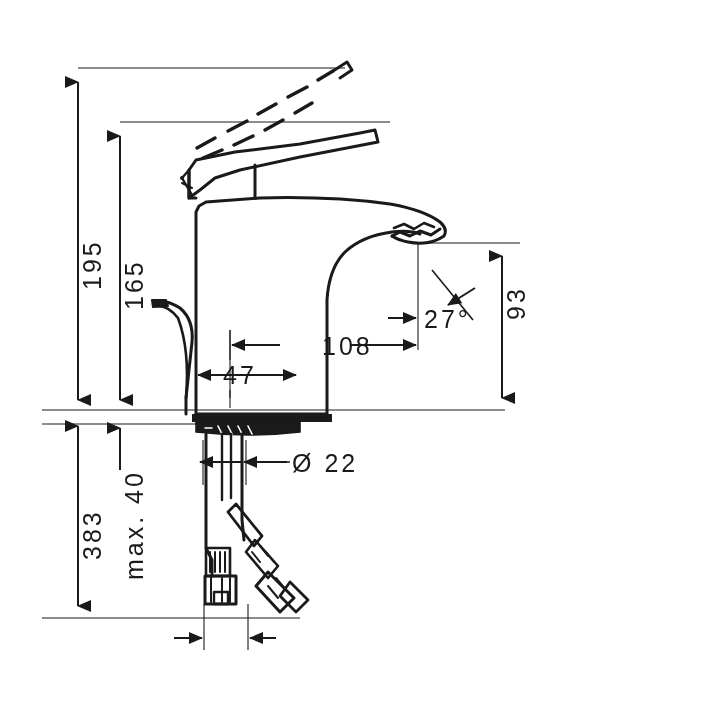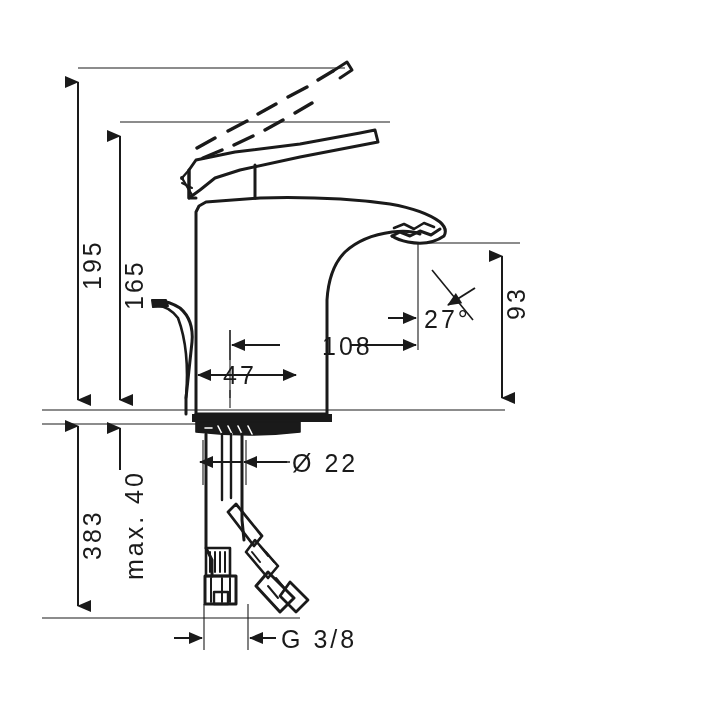--- a/index.html
+++ b/index.html
@@ -171,15 +171,14 @@
   <div class="dim-text vert" style="left:78px; top:290px;">195</div>
   <div class="dim-text vert" style="left:120px; top:310px;">165</div>
   <div class="dim-text vert" style="left:78px; top:560px;">383</div>
   <div class="dim-text vert" style="left:120px; top:580px;">max. 40</div>
 
   <div class="dim-text" style="left:207px; top:361px;margin-left:16px;">47</div>
   <div class="dim-text" style="left:302px; top:332px;margin-left:20px;">108</div>
   <div class="dim-text" style="left:424px; top:305px;">27°</div>
   <div class="dim-text vert" style="left:502px; top:320px;">93</div>
   <div class="dim-text" style="left:292px; top:449px;">Ø 22</div>
-  <div class="dim-text" style="left:281px; top:625px;">G 3/8</div>
 
 </div>
 
 </body></html>

